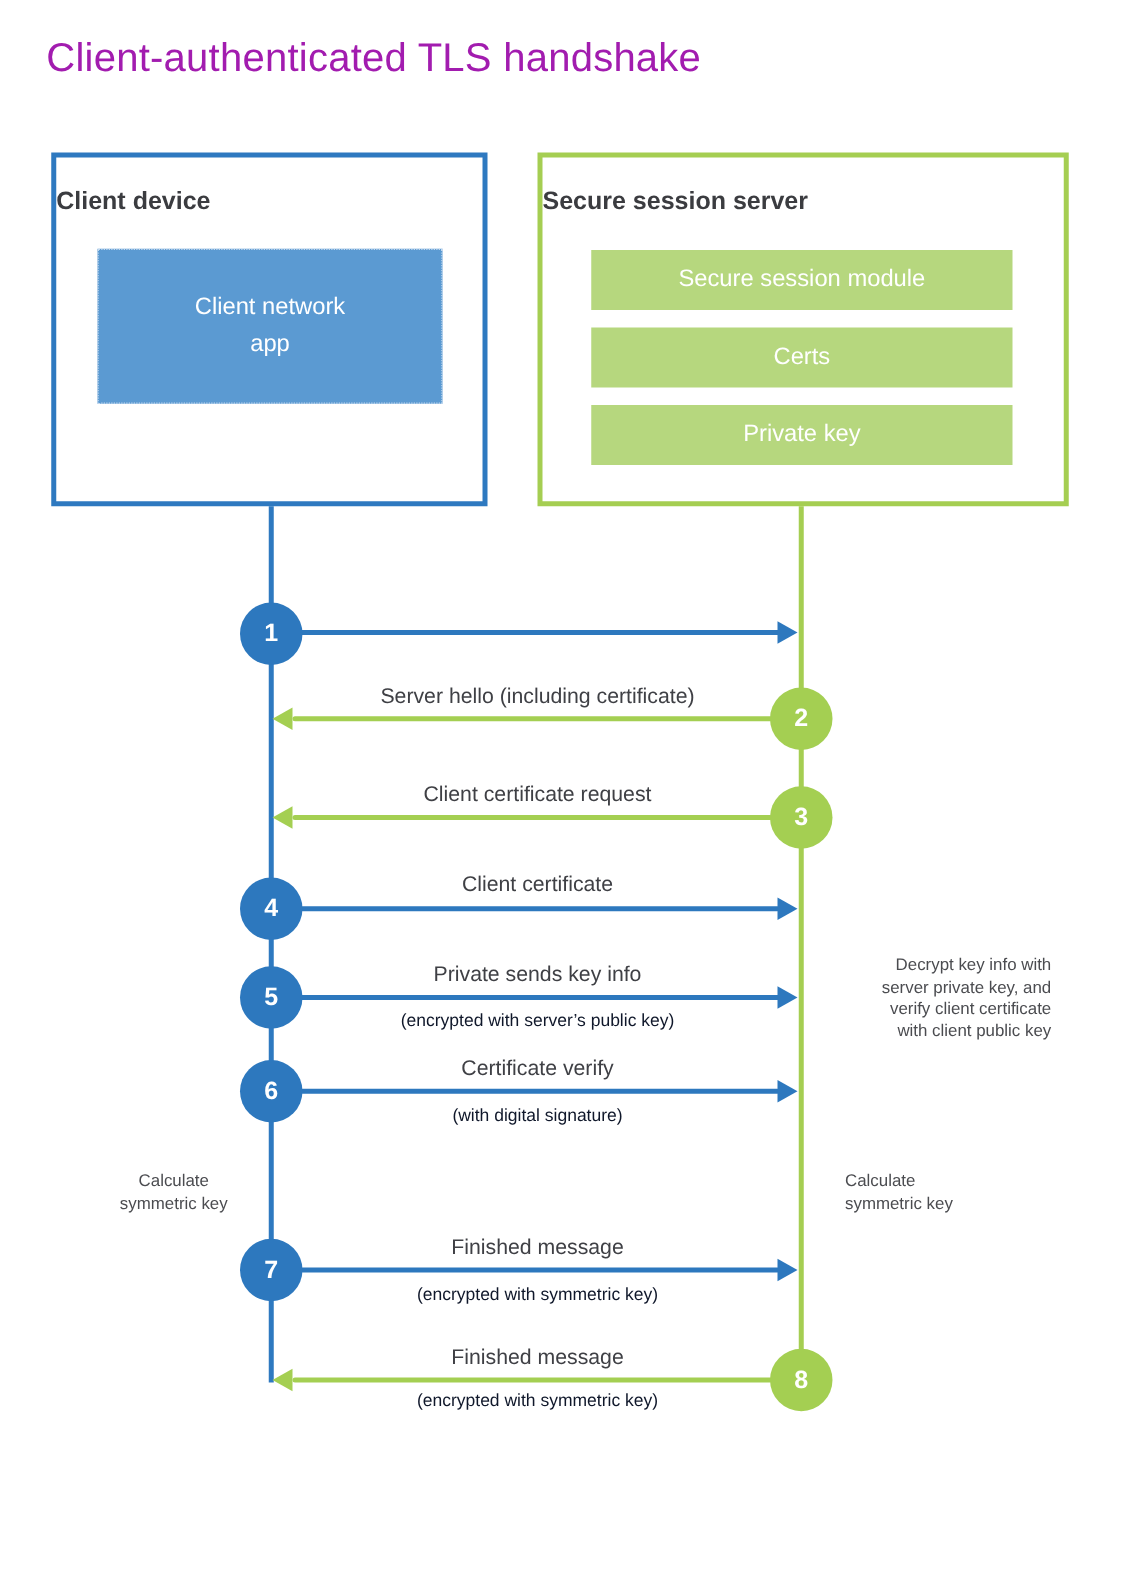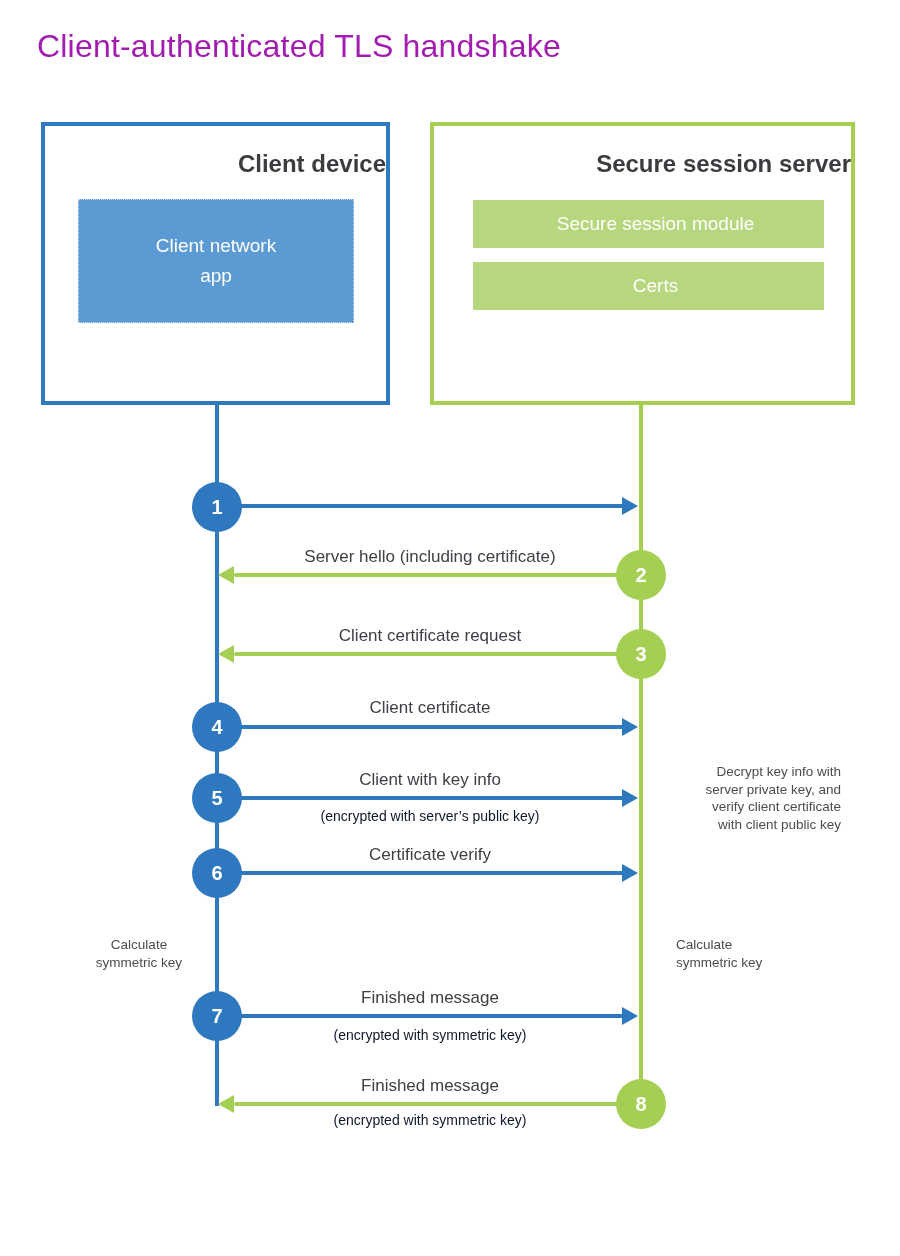--- a/index.html
+++ b/index.html
@@ -8,30 +8,30 @@
     font-family:"Liberation Sans","DejaVu Sans",sans-serif;
   }
   .page-title{
     position:absolute;left:37px;top:28px;font-size:32px;font-weight:300;
     color:#a21caf;letter-spacing:.2px;
   }
   
   .entity-box{position:absolute;top:122px;height:283px;box-sizing:border-box;background:#fff;}
   .client-box{left:41px;width:349px;border:4px solid #2e79c0;}
   .server-box{left:430px;width:425px;border:4px solid #a5ce52;}
-  .box-title{margin-top:24px;text-align:right;font-size:24px;font-weight:700;color:#3b3c40;}
+  .box-title{margin-top:24px;text-align:left;font-size:20px;font-weight:700;color:#3b3c40;}
   .app-rect{
     position:absolute;left:78px;top:199px;width:276px;height:124px;box-sizing:border-box;
     background:#5b9ad2;border:1px dotted #c3d8ee;
     display:flex;align-items:center;justify-content:center;
   }
   .app-rect .app-label{width:150px;text-align:center;color:#ffffff;font-size:19px;line-height:30px;}
   .module-bar{
     position:absolute;left:473px;width:337px;height:48px;background:#b6d77e;
-    color:#ffffff;font-size:19px;text-align:center;line-height:48px;padding-left:14px;
+    color:#ffffff;font-size:19px;text-align:center;line-height:48px;
   }
   
   .lifeline{position:absolute;width:4px;top:405px;}
   .lifeline.blue{left:215px;height:701px;background:#2e79c0;}
   .lifeline.green{left:639px;height:699px;background:#a5ce52;}
   
   .circle{
     position:absolute;width:50px;height:50px;border-radius:50%;
     display:flex;align-items:center;justify-content:center;
     color:#fff;font-size:20px;font-weight:700;
@@ -72,20 +72,21 @@
   </div>
   <div class="app-rect">
     <div class="app-label">Client network app</div>
   </div>
 
   <div class="entity-box server-box">
     <div class="box-title">Secure session server</div>
   </div>
   <div class="module-bar" style="top:200px;">Secure session module</div>
   <div class="module-bar" style="top:262px;">Certs</div>
+  <div class="module-bar" style="top:324px;">Private key</div>
 
   <div class="lifeline blue"></div>
   <div class="lifeline green"></div>
 
   <div class="arrow-line blue" style="top:504px;"></div>
   <div class="arrow-head right" style="top:497px;"></div>
   <div class="circle blue" style="top:482px;">1</div>
 
   <div class="msg-label" style="top:547px;text-align:center;">Server hello (including certificate)</div>
   <div class="arrow-line green" style="top:573px;"></div>
@@ -95,30 +96,31 @@
   <div class="msg-label" style="top:626px;">Client certificate request</div>
   <div class="arrow-line green" style="top:652px;"></div>
   <div class="arrow-head left" style="top:645px;"></div>
   <div class="circle green" style="top:629px;">3</div>
 
   <div class="msg-label" style="top:698px;">Client certificate</div>
   <div class="arrow-line blue" style="top:725px;"></div>
   <div class="arrow-head right" style="top:718px;"></div>
   <div class="circle blue" style="top:702px;">4</div>
 
-  <div class="msg-label" style="top:770px;">Client with key info</div>
+  <div class="msg-label" style="top:770px;">Private sends key info</div>
   <div class="arrow-line blue" style="top:796px;"></div>
   <div class="arrow-head right" style="top:789px;"></div>
   <div class="circle blue" style="top:773px;">5</div>
   <div class="msg-sub" style="top:808px;">(encrypted with server’s public key)</div>
 
   <div class="msg-label" style="top:845px;">Certificate verify</div>
   <div class="arrow-line blue" style="top:871px;"></div>
   <div class="arrow-head right" style="top:864px;"></div>
   <div class="circle blue" style="top:848px;">6</div>
+  <div class="msg-sub" style="top:884px;">(with digital signature)</div>
 
   <div class="msg-label" style="top:988px;">Finished message</div>
   <div class="arrow-line blue" style="top:1014px;"></div>
   <div class="arrow-head right" style="top:1007px;"></div>
   <div class="circle blue" style="top:991px;">7</div>
   <div class="msg-sub" style="top:1027px;">(encrypted with symmetric key)</div>
 
   <div class="msg-label" style="top:1076px;">Finished message</div>
   <div class="arrow-line green" style="top:1102px;"></div>
   <div class="arrow-head left" style="top:1095px;"></div>

